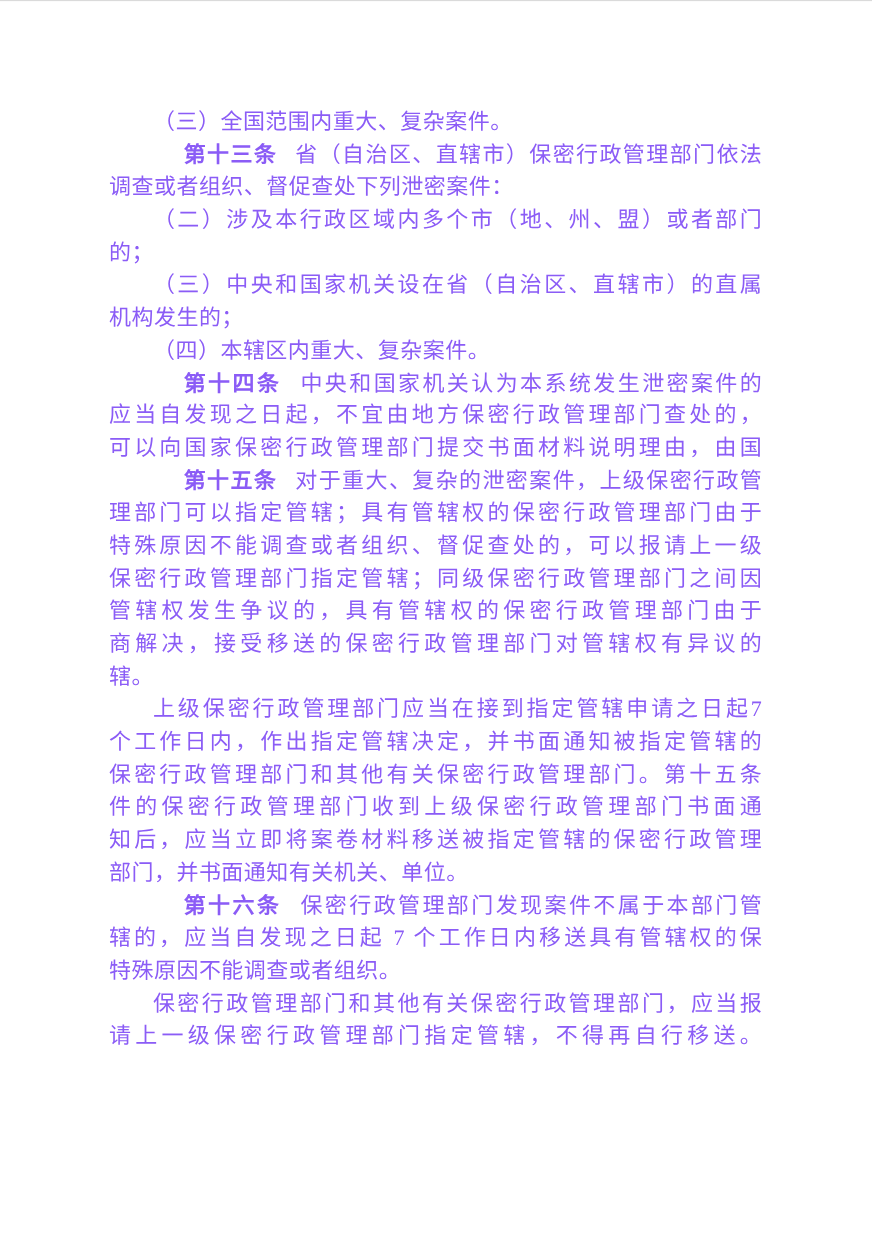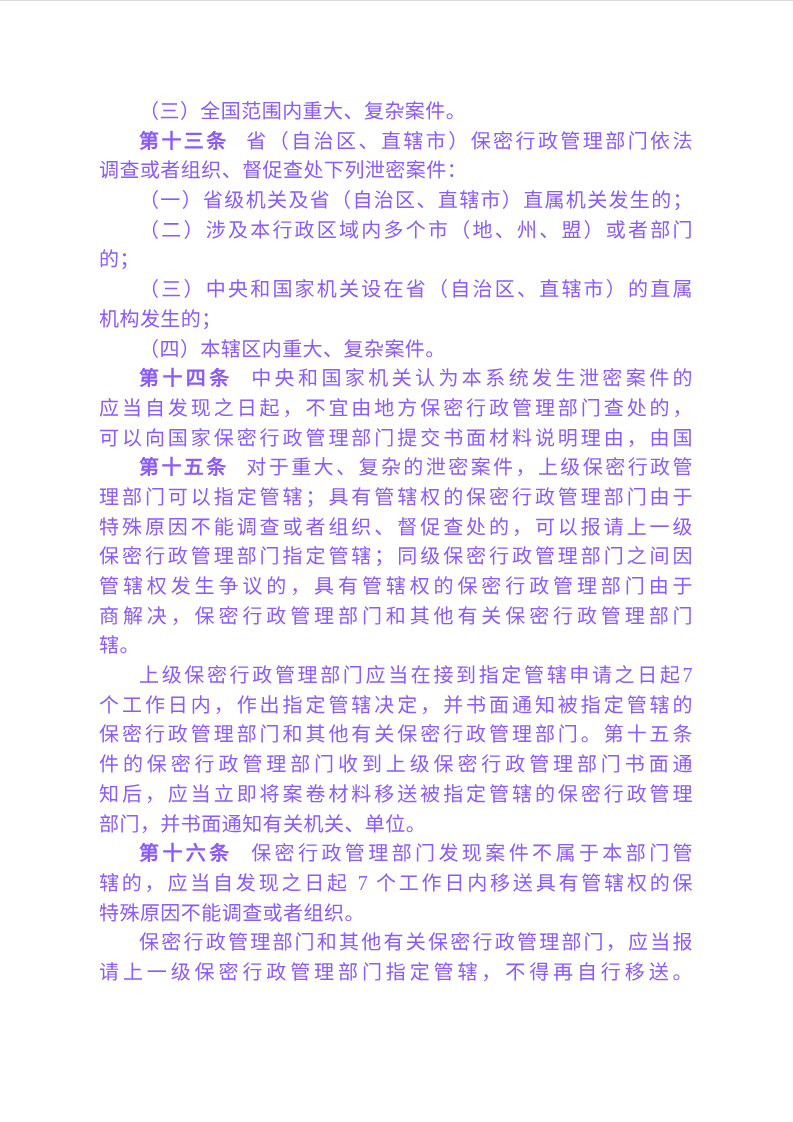--- a/index.html
+++ b/index.html
@@ -36,38 +36,35 @@
   .para { margin: 0; padding: 0; }
   .line {
     height: 29.7px;
     white-space: pre-wrap;
   }
   .line.first { text-indent: 40px; }
   .line.fill {
     text-align: justify;
     text-align-last: justify;
   }
-  .article-number { font-weight: 700; }
+  .article-number { font-weight: 700; margin-left: 28px; }
   .gap { display: inline-block; width: 0.78em; }
 </style>
 </head>
 <body>
 
 <div class="page">
   <div class="page-top-edge"></div>
   <div class="doc">
       <div class="para">
         <div class="line first">（三）全国范围内重大、复杂案件。</div>
       </div>
       <div class="para">
         <div class="line first fill"><span class="article-number">第十三条</span><span class="gap"></span>省（自治区、直辖市）保密行政管理部门依法</div>
         <div class="line">调查或者组织、督促查处下列泄密案件：</div>
-      </div>
-      <div class="para">
-        <div class="line first fill">（一）省级机关及省（自治区、直辖市）直属机关发生的；</div>
       </div>
       <div class="para">
         <div class="line first fill">（二）涉及本行政区域内多个市（地、州、盟）或者部门</div>
         <div class="line">的；</div>
       </div>
       <div class="para">
         <div class="line first fill">（三）中央和国家机关设在省（自治区、直辖市）的直属</div>
         <div class="line">机构发生的；</div>
       </div>
       <div class="para">
@@ -77,21 +74,21 @@
         <div class="line first fill"><span class="article-number">第十四条</span><span class="gap"></span>中央和国家机关认为本系统发生泄密案件的</div>
         <div class="line fill">应当自发现之日起，不宜由地方保密行政管理部门查处的，</div>
         <div class="line fill">可以向国家保密行政管理部门提交书面材料说明理由，由国</div>
       </div>
       <div class="para">
         <div class="line first fill"><span class="article-number">第十五条</span><span class="gap"></span>对于重大、复杂的泄密案件，上级保密行政管</div>
         <div class="line fill">理部门可以指定管辖；具有管辖权的保密行政管理部门由于</div>
         <div class="line fill">特殊原因不能调查或者组织、督促查处的，可以报请上一级</div>
         <div class="line fill">保密行政管理部门指定管辖；同级保密行政管理部门之间因</div>
         <div class="line fill">管辖权发生争议的，具有管辖权的保密行政管理部门由于</div>
-        <div class="line fill">商解决，保密行政管理部门和其他有关保密行政管理部门</div>
+        <div class="line fill">商解决，接受移送的保密行政管理部门对管辖权有异议的</div>
         <div class="line">辖。</div>
       </div>
       <div class="para">
         <div class="line first fill">上级保密行政管理部门应当在接到指定管辖申请之日起7</div>
         <div class="line fill">个工作日内，作出指定管辖决定，并书面通知被指定管辖的</div>
         <div class="line fill">保密行政管理部门和其他有关保密行政管理部门。第十五条</div>
         <div class="line fill">件的保密行政管理部门收到上级保密行政管理部门书面通</div>
         <div class="line fill">知后，应当立即将案卷材料移送被指定管辖的保密行政管理</div>
         <div class="line">部门，并书面通知有关机关、单位。</div>
       </div>

